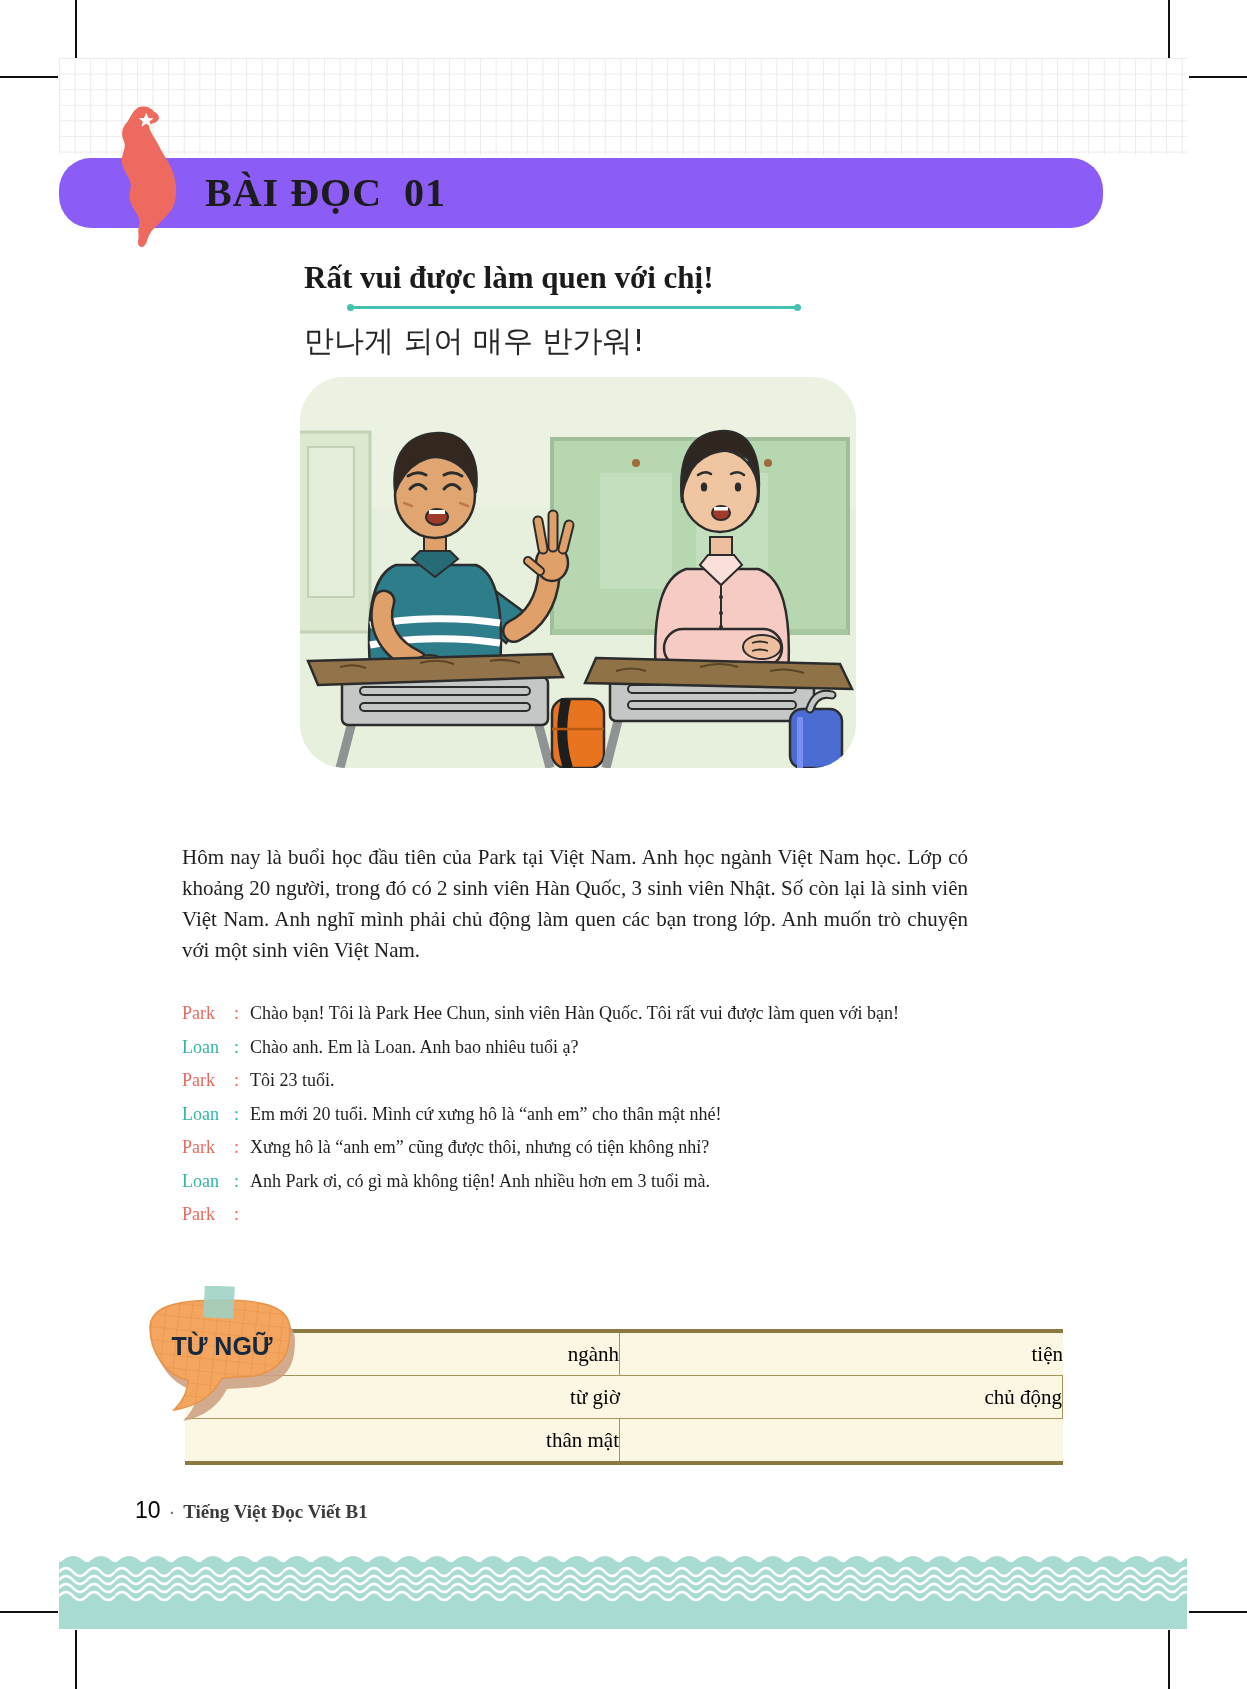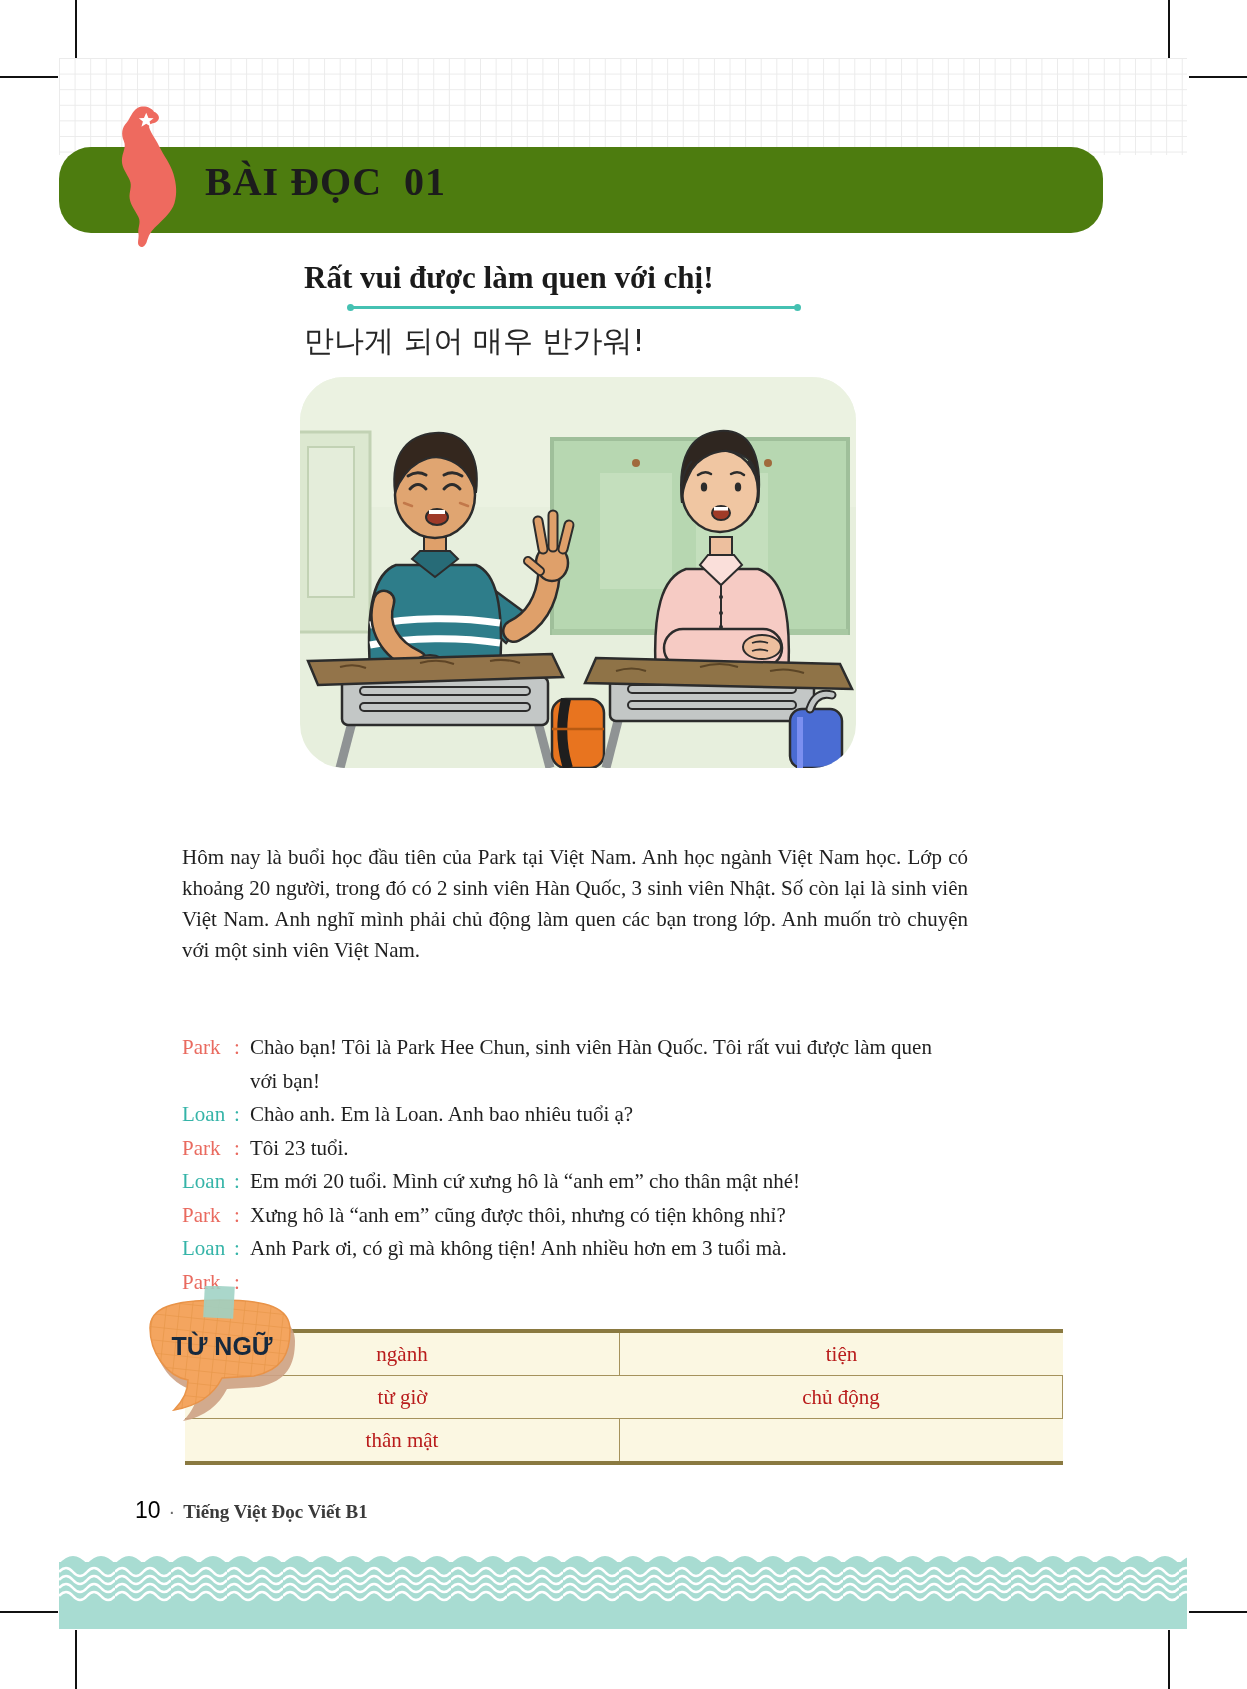--- a/index.html
+++ b/index.html
@@ -8,21 +8,21 @@
 
   
   .crop{position:absolute;background:#111;}
 
   
   .gridpaper{position:absolute;left:59px;top:58px;width:1128px;height:97px;background-color:#fff;
     background-image:linear-gradient(#ebebeb 1px,transparent 1px),linear-gradient(90deg,#ebebeb 1px,transparent 1px);
     background-size:15.6px 15.6px;}
 
   
-  .band{position:absolute;left:59px;top:147px;width:1044px;height:86px;border-radius:32px;background:#4d7c0f;}
+  .band{position:absolute;left:59px;top:158px;width:1044px;height:70px;border-radius:32px;background:#8b5cf6;}
   .band-title{position:absolute;left:146px;top:0;height:70px;line-height:70px;
     font-weight:bold;font-size:40px;color:#1c1c1c;letter-spacing:1px;white-space:pre;}
   .vnmap{position:absolute;left:108px;top:104px;width:92px;height:146px;z-index:3;}
 
   
   .title-wrap{position:absolute;left:304px;top:260px;width:540px;text-align:left;}
   .lesson-title{font-size:31px;font-weight:bold;color:#1b1b1b;margin:0;}
   .title-rule{position:relative;margin:10px auto 0 auto;width:446px;height:3px;background:#45c1b2;}
   .title-rule .dot{position:absolute;top:-2px;width:7px;height:7px;border-radius:50%;background:#45c1b2;}
   .title-rule .dot.l{left:-4px;} .title-rule .dot.r{right:-4px;}
@@ -30,32 +30,32 @@
 
   
   .illu{position:absolute;left:300px;top:377px;width:556px;height:391px;border-radius:44px;overflow:hidden;}
   .illu svg{display:block;}
 
   
   .para{position:absolute;left:182px;top:842px;width:786px;font-size:21px;line-height:31px;
         text-align:justify;color:#1f1f1f;}
 
   
-  .dialogue{position:absolute;left:182px;top:1031px;width:790px;font-size:21px;color:#1f1f1f;}
+  .dialogue{position:absolute;left:182px;top:997px;width:790px;font-size:18px;color:#1f1f1f;}
   .dlg-row{display:grid;grid-template-columns:52px 16px 695px;line-height:33.5px;}
   .dlg-speaker{}
   .dlg-colon{text-align:left;}
   .dlg-text{color:#1f1f1f;}
 
   
   .vocab-table{position:absolute;left:185px;top:1329px;width:878px;background:#fbf7e2;
     border-top:4px solid #8a7940;border-bottom:4px solid #8a7940;z-index:1;}
   .vrow{display:grid;grid-template-columns:435px 1fr;}
   .vrow + .vrow{border-top:1px solid #a5925c;}
-  .vcell{height:42px;line-height:42px;text-align:center;font-size:21px;color:#b91c1c;}
+  .vcell{height:42px;line-height:42px;text-align:right;font-size:21px;color:#000000;}
   .vleft{border-right:1px solid #a5925c;}
   .bubble{position:absolute;left:142px;top:1286px;width:176px;height:150px;z-index:2;}
   .bubble-label{position:absolute;left:152px;top:1332px;width:140px;text-align:center;z-index:3;
     font-family:"Liberation Sans","DejaVu Sans",sans-serif;font-weight:bold;font-size:25px;color:#16293e;}
 
   
   .footer{position:absolute;left:135px;top:1497px;font-size:20px;color:#4d4d4d;
     font-family:"Liberation Sans",sans-serif;}
   .footer .pno{font-size:23px;color:#000000;}
   .footer .sep{margin:0 8px;color:#6a6a6a;}

